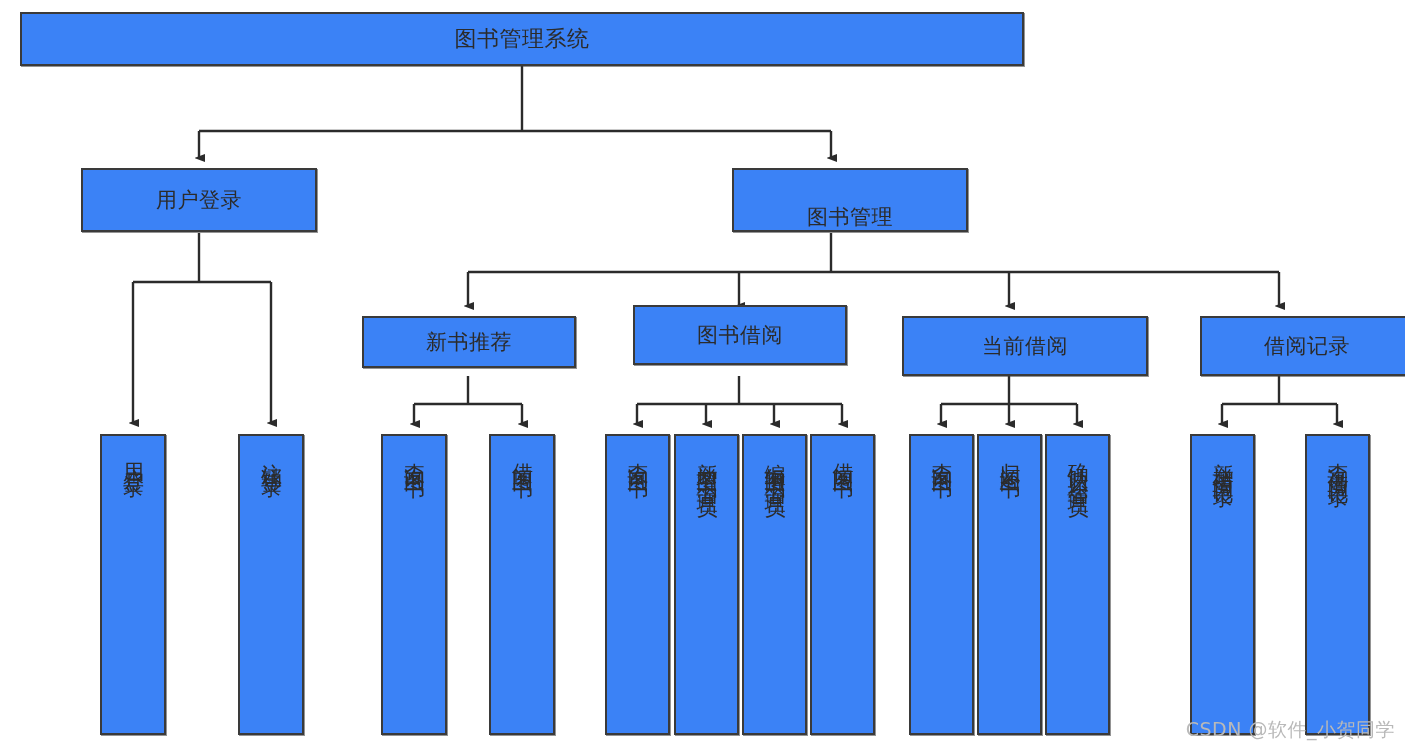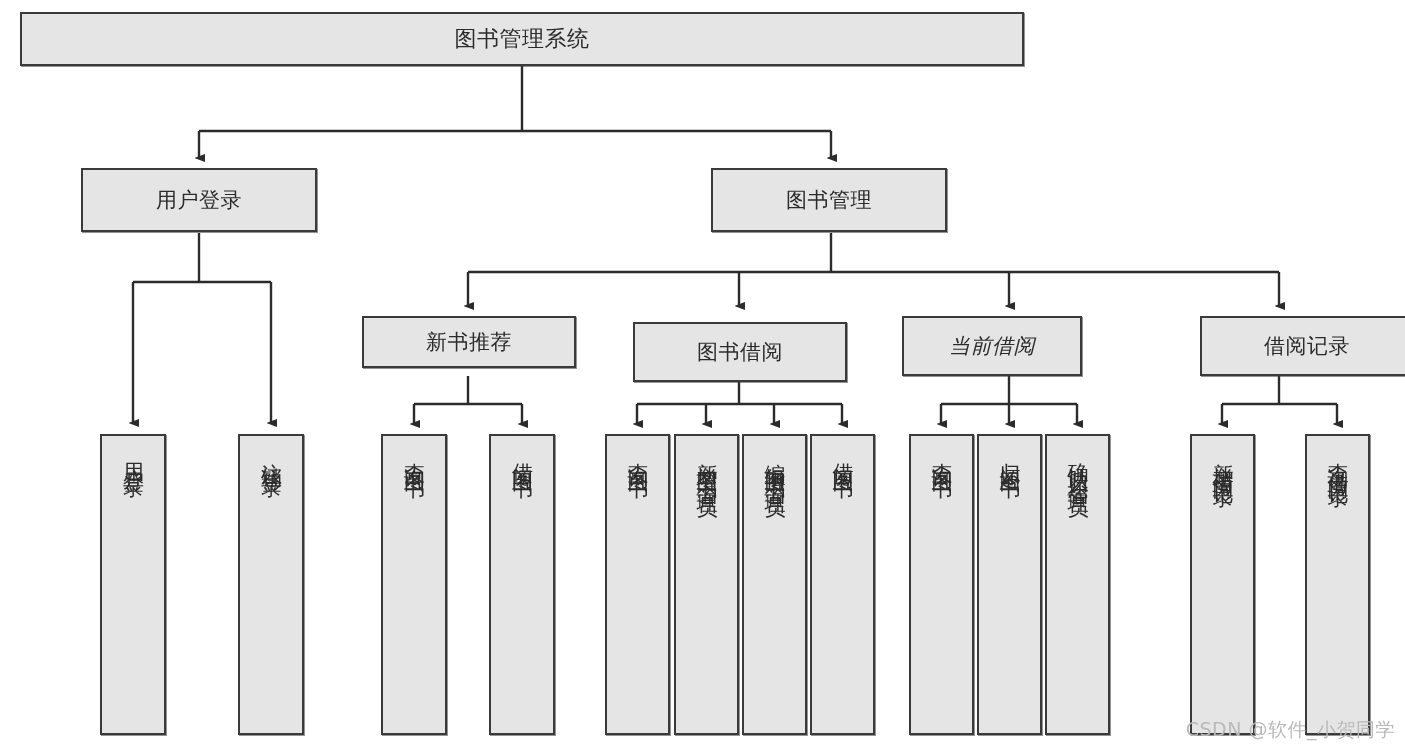--- a/index.html
+++ b/index.html
@@ -21,21 +21,21 @@
     position: absolute;
     left: 0;
     top: 0;
     width: 1405px;
     height: 747px;
     pointer-events: none;
   }
   .node {
     position: absolute;
     box-sizing: border-box;
-    background: #e5e5e5;
+    background: #3b82f6;
     border: 2px solid #3a3a3a;
     display: flex;
     align-items: center;
     justify-content: center;
     color: #2b2b2b;
     box-shadow: 1px 1px 0 rgba(60,60,60,0.55);
   }
   .node .lbl {
     line-height: 1.18;
     letter-spacing: 0.5px;
@@ -125,31 +125,31 @@
     </g>
   </svg>
 
   <div class="node h root" style="left:20px; top:12px; width:1004px; height:54px;">
     <span class="lbl">图书管理系统</span>
   </div>
 
   <div class="node h" style="left:81px; top:168px; width:236px; height:64px;">
     <span class="lbl">用户登录</span>
   </div>
-  <div class="node h" style="left:711px; top:168px; width:236px; height:64px;">
+  <div class="node h" style="left:732px; top:168px; width:236px; height:64px;align-items:flex-end;">
     <span class="lbl">图书管理</span>
   </div>
 
   <div class="node h" style="left:362px; top:316px; width:214px; height:52px;">
     <span class="lbl">新书推荐</span>
   </div>
-  <div class="node h" style="left:633px; top:322px; width:214px; height:60px;">
+  <div class="node h" style="left:633px; top:305px; width:214px; height:60px;">
     <span class="lbl">图书借阅</span>
   </div>
-  <div class="node h" style="left:902px; top:316px; width:180px; height:60px;font-style:italic;">
+  <div class="node h" style="left:902px; top:316px; width:246px; height:60px;">
     <span class="lbl">当前借阅</span>
   </div>
   <div class="node h" style="left:1172px; top:316px; width:214px; height:60px;margin-left:28px;">
     <span class="lbl">借阅记录</span>
   </div>
 
   <div class="node v" style="left:100px; top:434px; width:66px; height:301px;">
     <span class="lbl">用户登录</span>
   </div>
   <div class="node v" style="left:238px; top:434px; width:66px; height:301px;">

